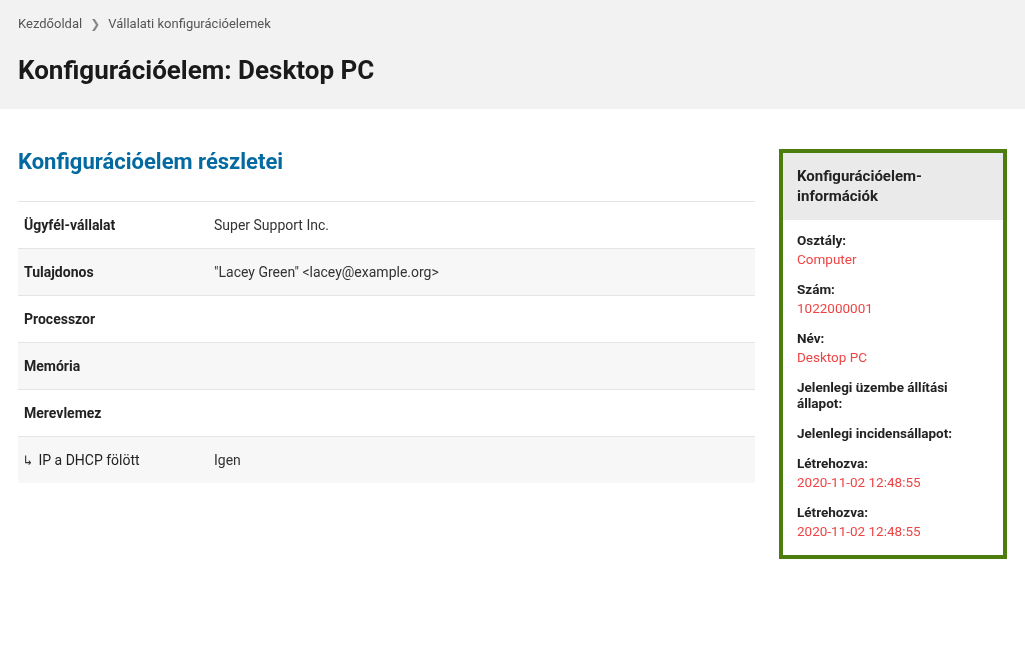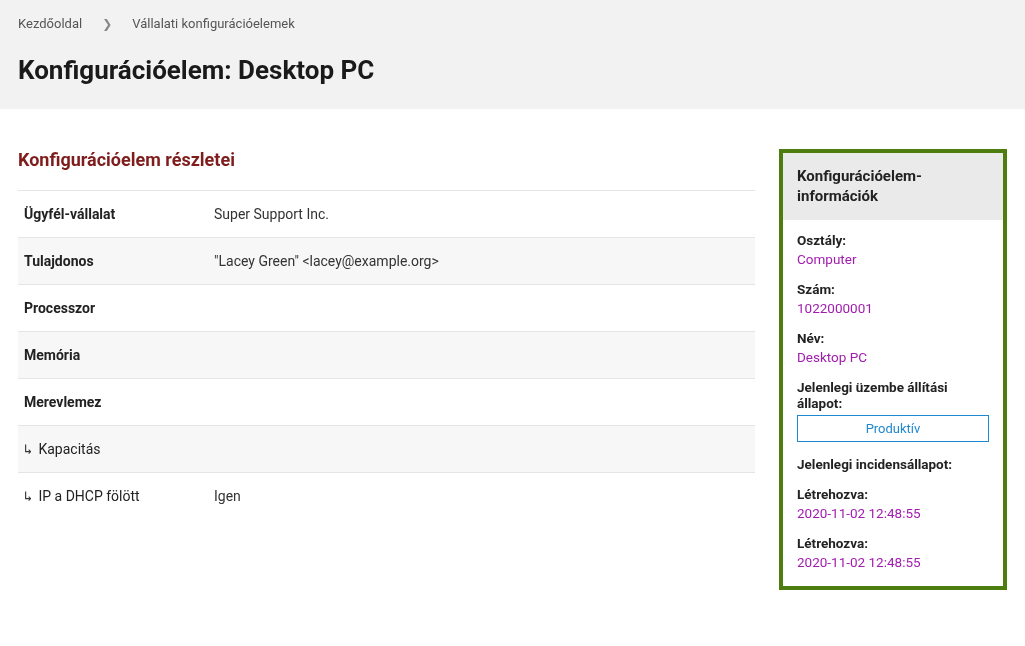--- a/index.html
+++ b/index.html
@@ -14,21 +14,21 @@
     }
     .header-section {
       background: #f2f2f2;
       padding: 16px 18px 24px 18px;
     }
     .breadcrumb {
       font-size: 13px;
       color: #555;
       display: flex;
       align-items: center;
-      gap: 20px;
+      gap: 8px;
     }
     .breadcrumb a {
       color: #555;
       text-decoration: none;
     }
     .chevron {
       color: #888;
       font-size: 12px;
     }
     .page-title {
@@ -39,24 +39,24 @@
     }
     .content {
       display: flex;
       gap: 24px;
       padding: 40px 18px 20px 18px;
     }
     .main {
       flex: 1;
     }
     .section-title {
-      font-size: 18px;
-      font-weight: 700;
-      color: #7f1d1d;
-      margin-bottom: 20px;
+      font-size: 22px;
+      font-weight: 700;
+      color: #0369a1;
+      margin-bottom: 27px;
     }
     .details-table {
       width: 100%;
       border-collapse: collapse;
     }
     .details-table tr {
       border-top: 1px solid #e5e5e5;
     }
     .details-table tr:nth-child(even) {
       background: #f7f7f7;
@@ -109,21 +109,21 @@
     }
     .info-item:last-child {
       margin-bottom: 4px;
     }
     .info-label {
       font-weight: 700;
       color: #222;
       margin-bottom: 3px;
     }
     .info-value {
-      color: #a21caf;
+      color: #ef4444;
     }
     .status-badge {
       display: block;
       border: 1px solid;
       text-align: center;
       padding: 5px 4px;
       font-size: 13px;
       margin-top: 4px;
     }
     .status-badge.blue {
@@ -166,24 +166,20 @@
           </tr>
           <tr>
             <td class="label"><span>Memória</span></td>
             <td class="value"></td>
           </tr>
           <tr>
             <td class="label"><span>Merevlemez</span></td>
             <td class="value"></td>
           </tr>
           <tr>
-            <td class="label indent-label"><span class="indent-arrow">↳</span><span>Kapacitás</span></td>
-            <td class="value"></td>
-          </tr>
-          <tr>
             <td class="label indent-label"><span class="indent-arrow">↳</span><span>IP a DHCP fölött</span></td>
             <td class="value">Igen</td>
           </tr>
         </tbody>
     </table>
   </div>
   <aside class="sidebar">
     <div class="sidebar-box">
       <div class="sidebar-header">Konfigurációelem-információk</div>
       <div class="sidebar-body" id="sidebar-items">
@@ -194,21 +190,20 @@
           <div class="info-item">
             <div class="info-label">Szám:</div>
             <div class="info-value">1022000001</div>
           </div>
           <div class="info-item">
             <div class="info-label">Név:</div>
             <div class="info-value">Desktop PC</div>
           </div>
           <div class="info-item">
             <div class="info-label">Jelenlegi üzembe állítási állapot:</div>
-            <div class="status-badge blue">Produktív</div>
           </div>
           <div class="info-item">
             <div class="info-label">Jelenlegi incidensállapot:</div>
           </div>
           <div class="info-item">
             <div class="info-label">Létrehozva:</div>
             <div class="info-value">2020-11-02 12:48:55</div>
           </div>
           <div class="info-item">
             <div class="info-label">Létrehozva:</div>

